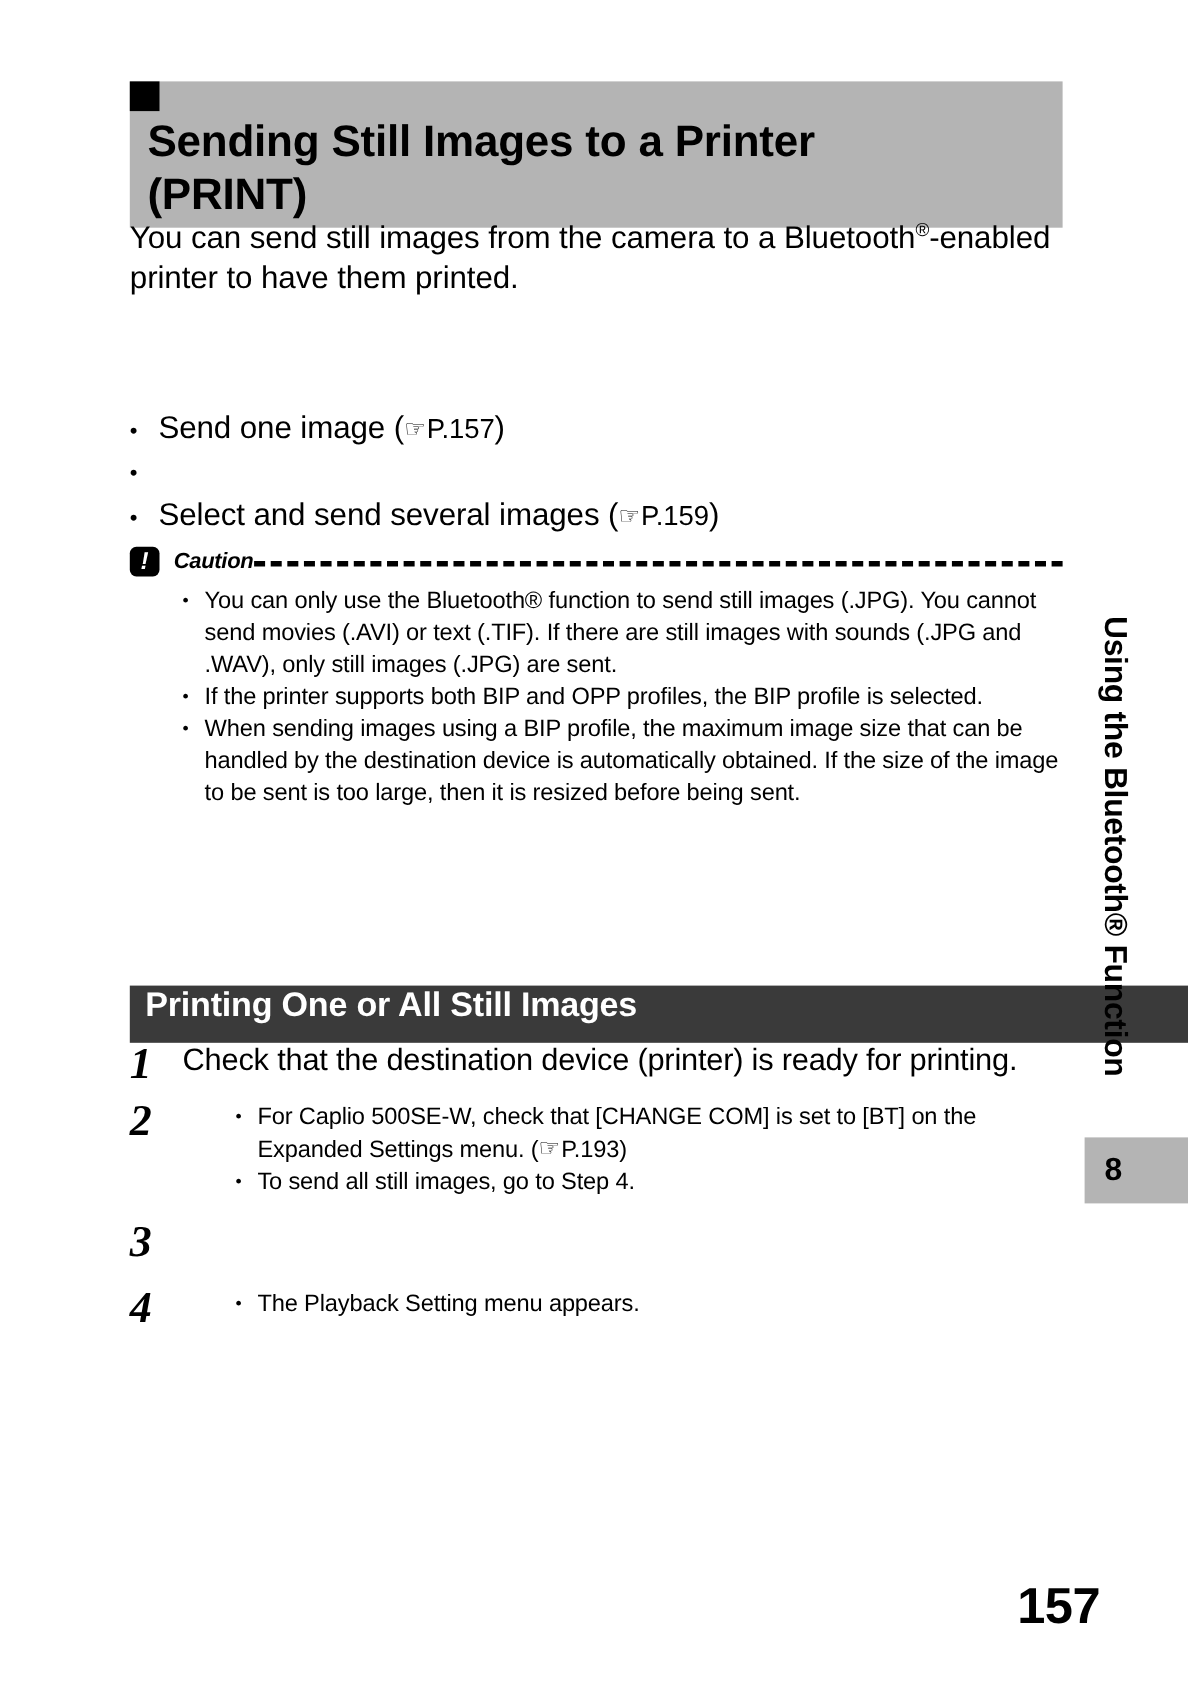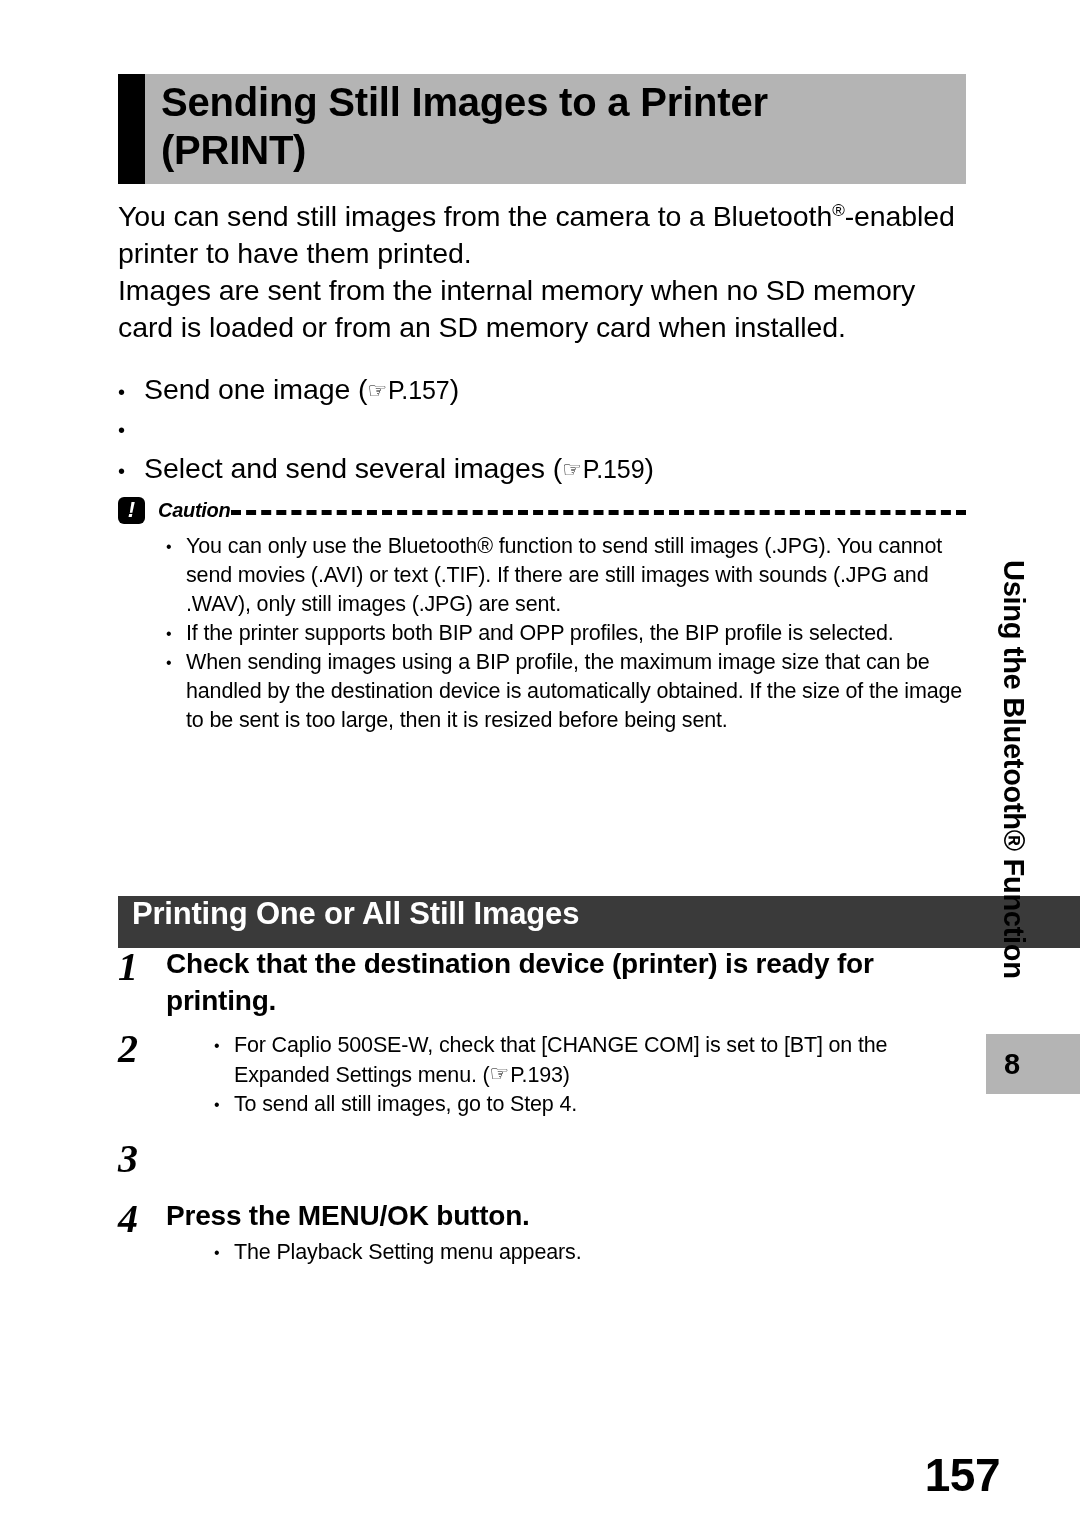--- a/index.html
+++ b/index.html
@@ -19,20 +19,21 @@
   
   .title-banner {
     position: absolute;
     left: 118px;
     top: 74px;
     width: 848px;
     min-height: 110px;
     background: #b4b4b4;
     display: flex;
     align-items: stretch;
+    flex-direction: column;
   }
   .title-accent {
     width: 27px;
     background: #000000;
     flex: 0 0 27px;
   }
   .title-text {
     flex: 1 1 auto;
     padding: 5px 0 6px 16px;
     font-size: 40px;
@@ -196,21 +197,21 @@
     font-family: "Liberation Serif", serif;
     font-size: 40px;
     font-weight: bold;
     font-style: italic;
     line-height: 44px;
     color: #000000;
   }
   .step-body { flex: 1 1 auto; }
   .step-title {
     font-size: 28px;
-    font-weight: bold;
+    font-weight: normal;
     line-height: 37px;
     letter-spacing: -0.2px;
   }
   .sub-list { padding-left: 48px; margin-top: 4px; }
   .s-item {
     display: flex;
     align-items: flex-start;
     font-size: 21.5px;
     line-height: 29px;
     letter-spacing: -0.15px;
@@ -287,37 +288,35 @@
   }
 
   
   .folio {
     position: absolute;
     right: 80px;
     top: 1432px;
     font-size: 46px;
     font-weight: bold;
     letter-spacing: -0.5px;
-    margin-top: 16px;
   }
 </style>
 </head>
 <body>
 
 <div class="title-banner">
   <div class="title-accent"></div>
   <div class="title-text">
     <span>Sending Still Images to a Printer</span>
     <span class="title-line2">(PRINT)</span>
   </div>
 </div>
 
 <div class="intro">
   <p><span>You can send still images from the camera to a Bluetooth</span><sup class="reg">®</sup><span>-enabled printer to have them printed.</span></p>
-  <p>Images are sent from the internal memory when no SD memory card is loaded or from an SD memory card when installed.</p>
 </div>
 
 <div class="ref-list">
   <div class="ref-item">
     <span class="ref-bullet">•</span>
     <span><span>Send one image (</span><span class="xref">☞</span><span class="pg">P.157</span><span>)</span></span>
   </div>
   <div class="ref-item">
     <span class="ref-bullet">•</span>
   </div>
@@ -380,21 +379,20 @@
     </div>
   </div>
 
   <div class="step" style="margin-top:18px;">
     <span class="step-num">3</span>
   </div>
 
   <div class="step" style="margin-top:16px;">
     <span class="step-num">4</span>
     <div class="step-body">
-      <div class="step-title">Press the MENU/OK button.</div>
       <div class="sub-list">
         <div class="s-item">
           <span class="s-bullet">•</span>
           <span class="s-text">The Playback Setting menu appears.</span>
         </div>
       </div>
     </div>
   </div>
 
 </div>

